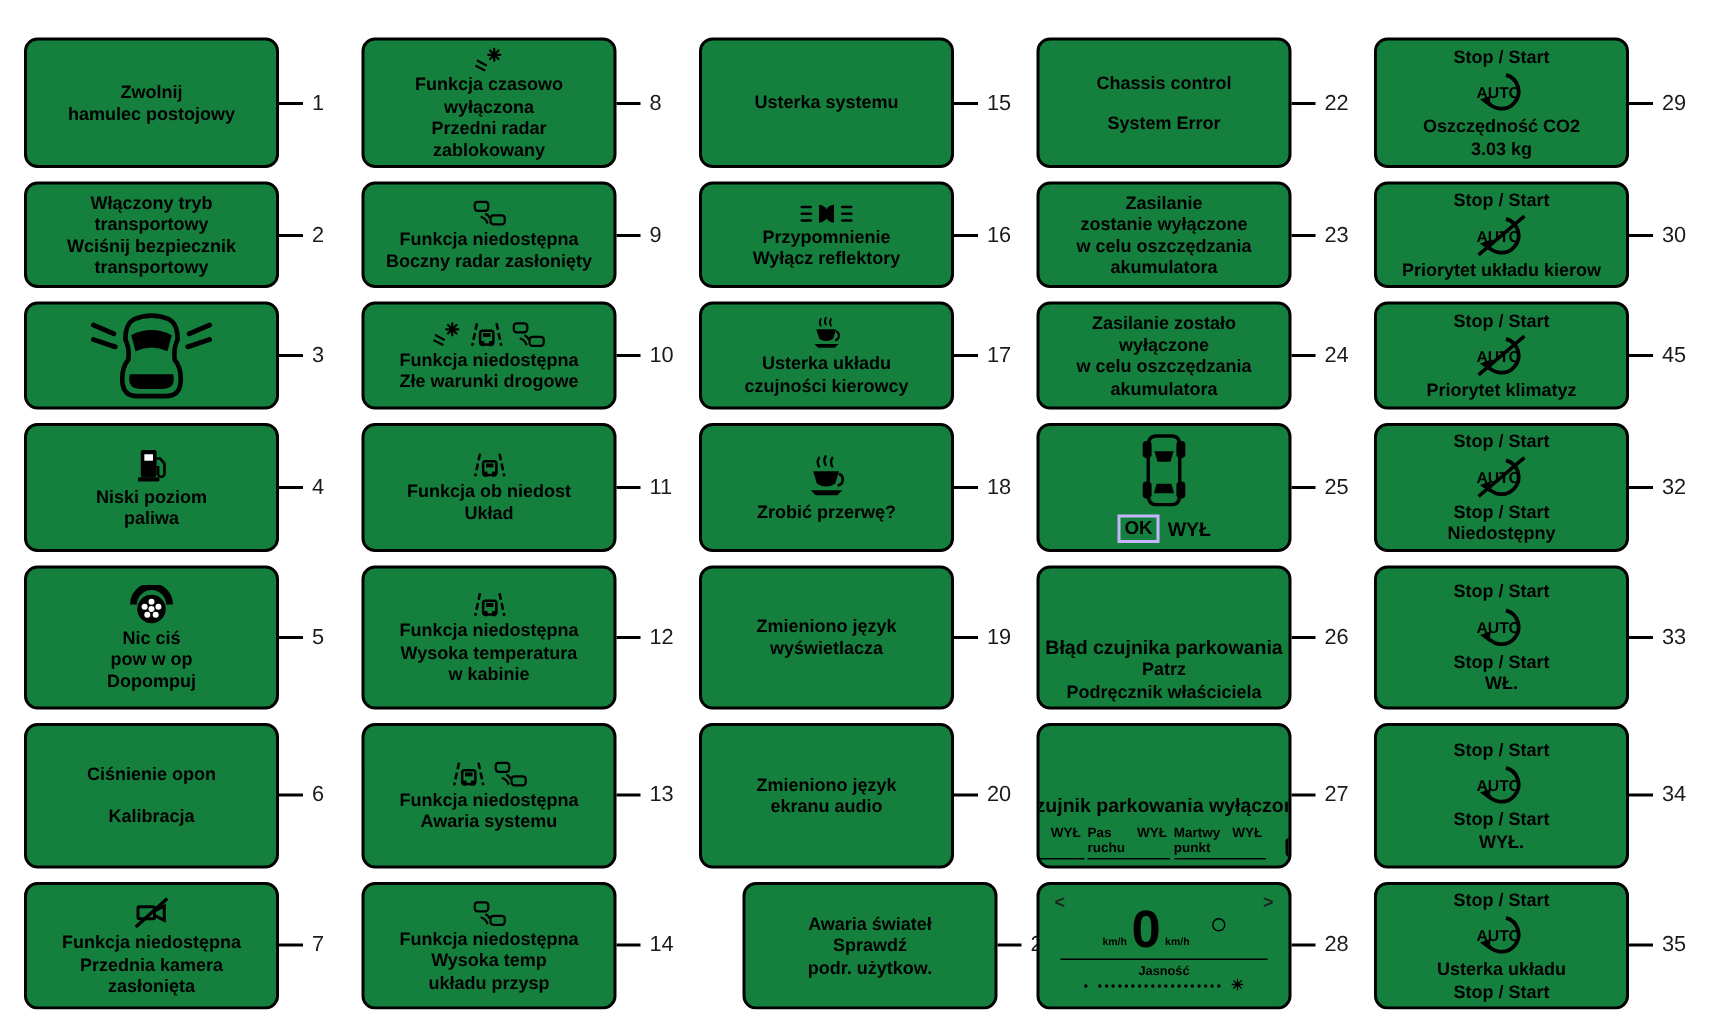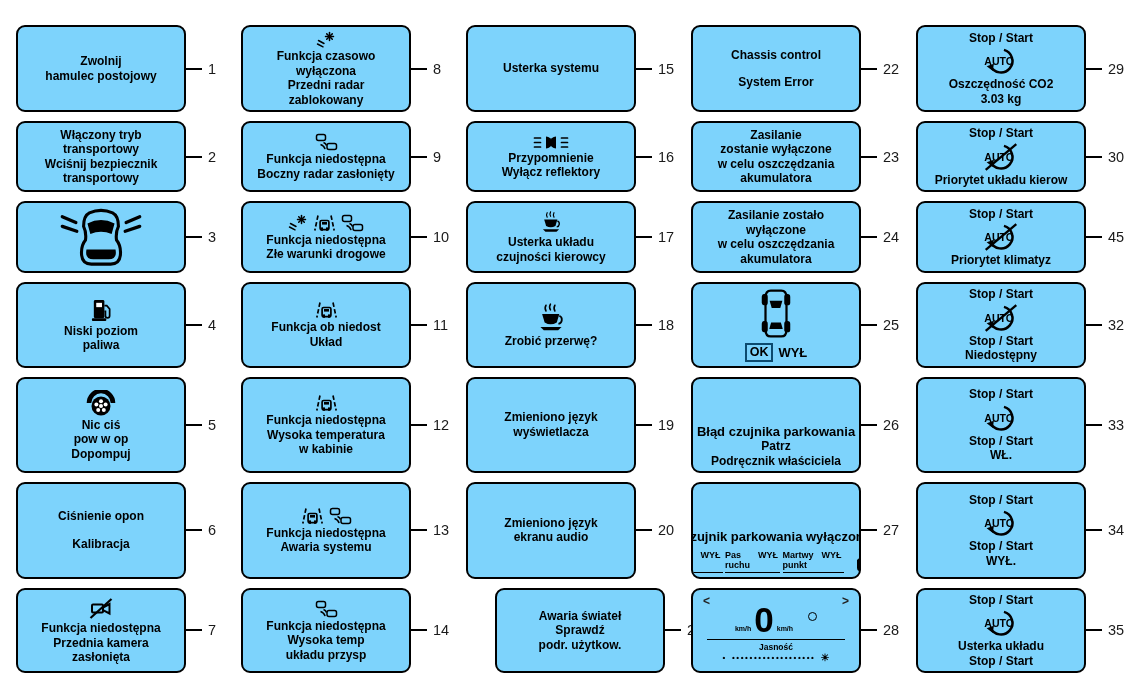--- a/index.html
+++ b/index.html
@@ -3,32 +3,32 @@
 <meta charset="utf-8">
 <title>Message display figure</title>
 <style>
   html,body{margin:0;padding:0;background:#fff;}
   body{width:1139px;height:673px;font-family:"Liberation Sans",sans-serif;color:#000;}
   .grid{box-sizing:border-box;width:1139px;height:673px;padding:25px 4px 10px 16px;
         display:grid;grid-template-columns:repeat(5,1fr);grid-template-rows:repeat(7,1fr);
         column-gap:6px;row-gap:9px;}
   .cell{display:flex;align-items:center;min-width:0;}
   .box{flex:0 0 170px;max-width:170px;height:100%;box-sizing:border-box;border:2px solid #000;
-       border-radius:9px;background:#7dd3fc;display:flex;flex-direction:column;align-items:center;
+       border-radius:9px;background:#15803d;display:flex;flex-direction:column;align-items:center;
        justify-content:center;padding:3px 4px;overflow:hidden;}
   .tick{width:16px;height:2px;background:#000;flex:none;}
   .num{font-size:14.5px;color:#1a1a1a;padding-left:6px;flex:none;width:22px;}
   .line{font-weight:bold;font-size:12px;line-height:14.5px;text-align:center;white-space:nowrap;}
   .line.small{font-size:13px;margin-top:43px;}
   .line.gap{height:13px;}
   .icons{display:flex;align-items:center;gap:5px;margin:1px 0;}
   .icon{display:flex;align-items:flex-start;}
   
   .ok-row{display:flex;align-items:center;gap:5px;margin-top:3px;}
-  .ok-box{border:2px solid #0c4a6e;font-weight:bold;font-size:12.5px;line-height:15px;padding:0 3px;}
+  .ok-box{border:2px solid #c4b5fd;font-weight:bold;font-size:12.5px;line-height:15px;padding:0 3px;}
   .wyl{font-weight:bold;font-size:13px;}
   
   .st-title{margin-bottom:4px;}
   .st-row{display:flex;align-items:center;gap:10px;width:100%;justify-content:center;}
   .st-table{display:flex;flex-direction:row;gap:2.5px;}
   .st-item{display:flex;justify-content:space-between;gap:8px;border-bottom:1.4px solid #000;
            font-weight:bold;font-size:9px;line-height:10.5px;padding:0 2px 1px 0;}
   
   .v-speed-display{justify-content:flex-start;padding:5px 10px 4px;}
   .sd-top{width:100%;display:flex;justify-content:space-between;font-size:12px;font-weight:bold;color:#222;line-height:12px;}

